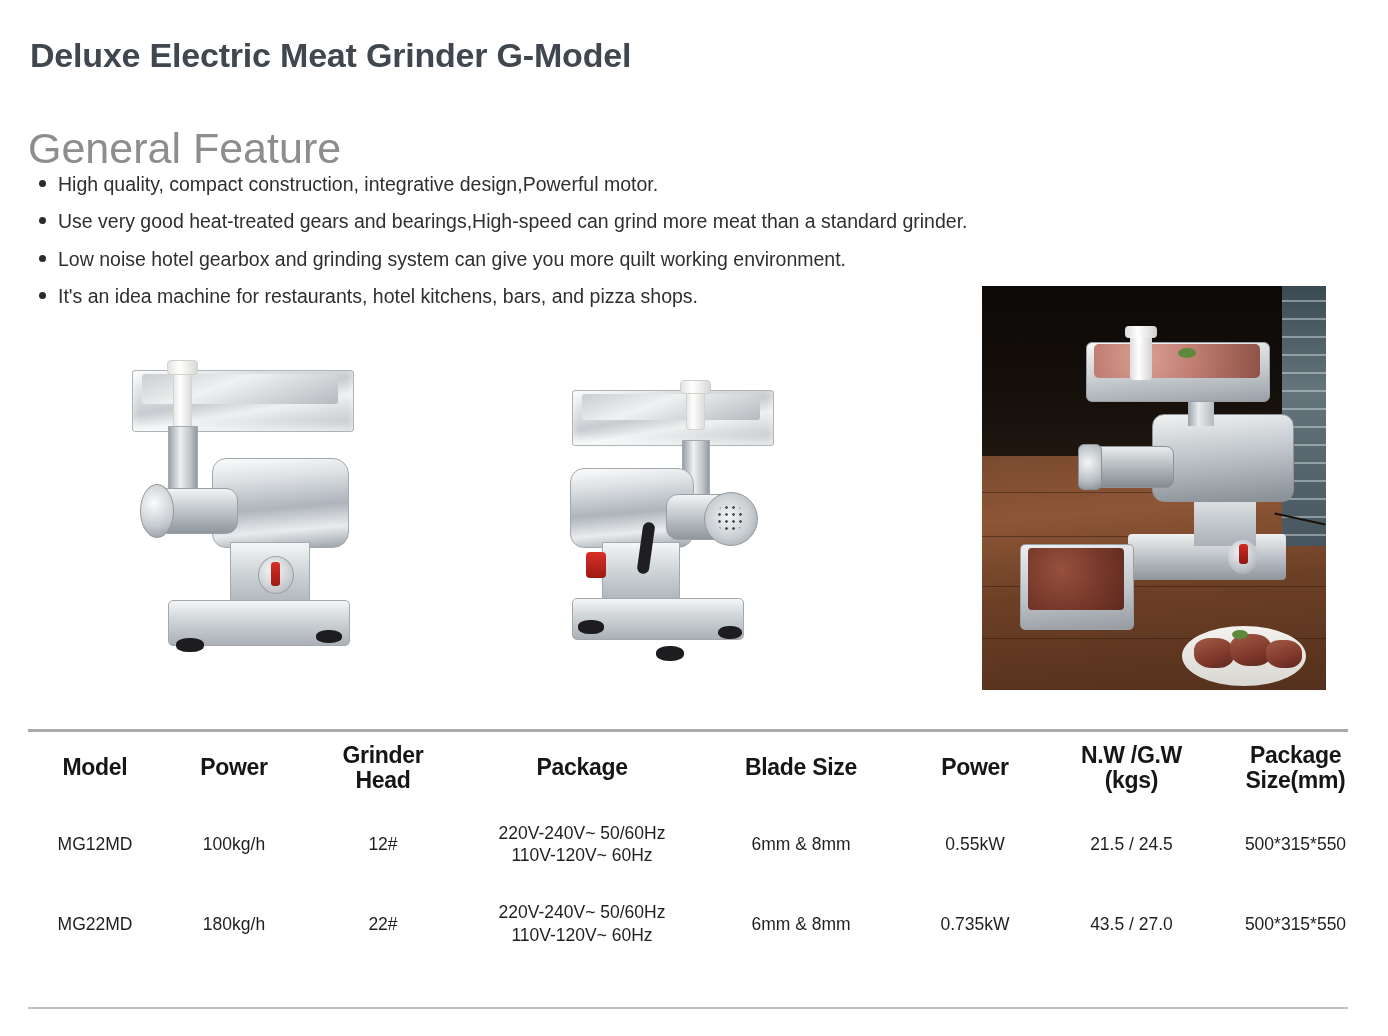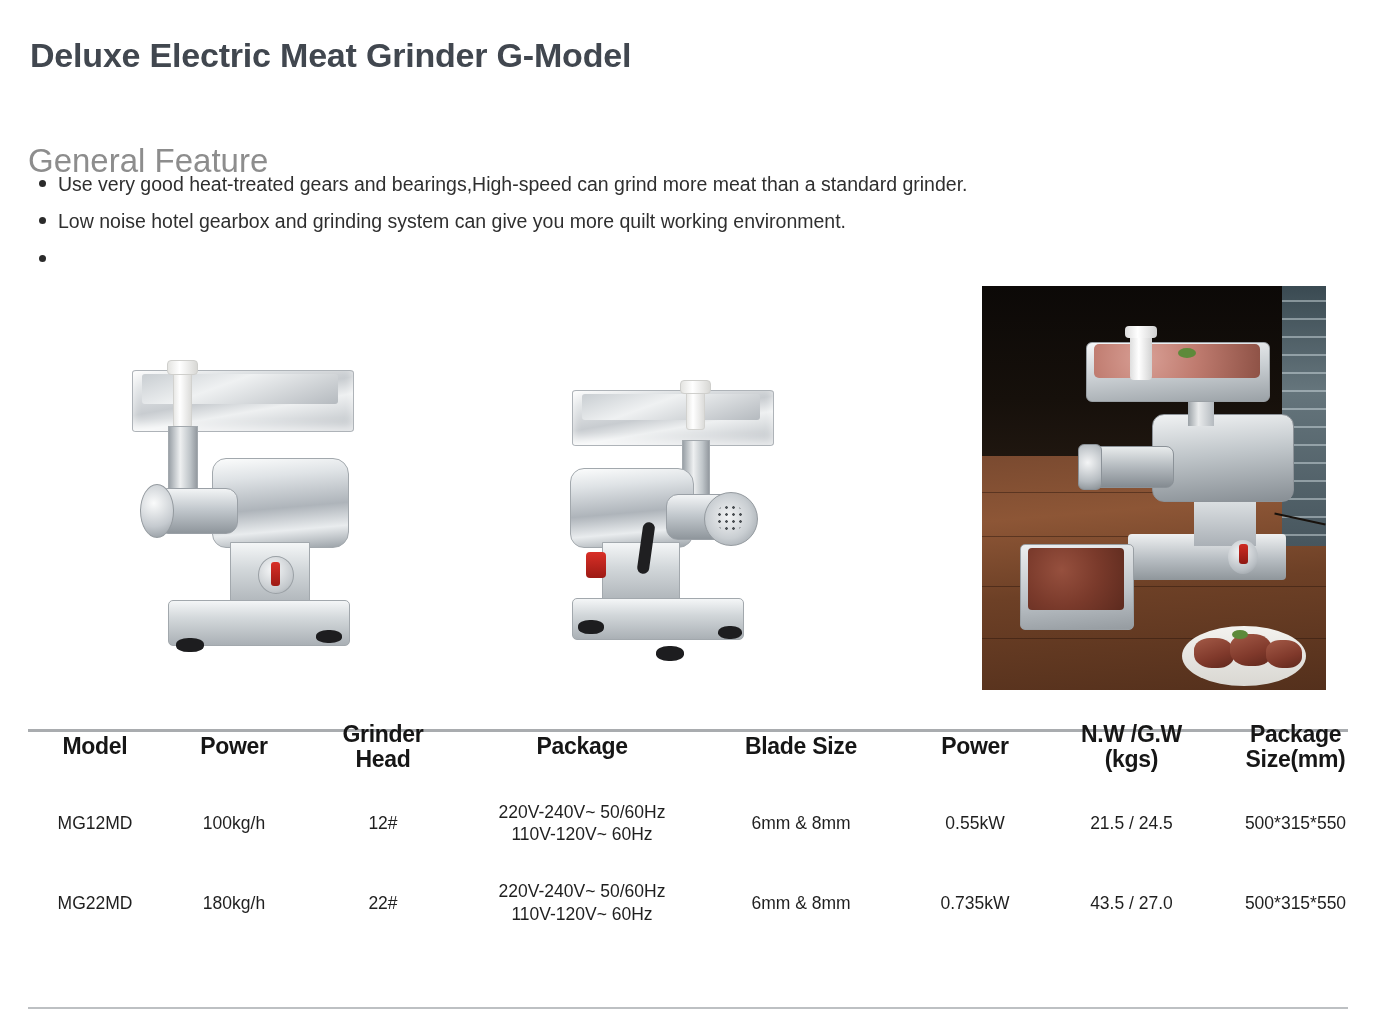--- a/index.html
+++ b/index.html
@@ -10,22 +10,22 @@
   }
   .page{position:relative;width:1388px;height:847px;}
 
   
   .title{
     position:absolute;left:30px;top:36px;
     font-size:34px;font-weight:bold;color:#41474f;
     letter-spacing:-0.2px;white-space:nowrap;
   }
   .subtitle{
-    position:absolute;left:28px;top:142px;
-    font-size:33px;font-weight:normal;color:#8d8d8d;
+    position:absolute;left:28px;top:124px;
+    font-size:43px;font-weight:normal;color:#8d8d8d;
     letter-spacing:0px;white-space:nowrap;
   }
 
   
   .features{position:absolute;left:36px;top:172px;width:1120px;}
   .feat{
     position:relative;padding-left:22px;margin-bottom:13px;
     font-size:19.5px;color:#2f2f2f;line-height:1.25;white-space:nowrap;
   }
   .feat .dot{
@@ -146,21 +146,21 @@
     transform:rotate(12deg);}
 
   
   .rule-top{
     position:absolute;left:28px;top:729px;width:1320px;height:3px;background:#a9acaf;
   }
   .rule-bottom{
     position:absolute;left:28px;top:1007px;width:1320px;height:2px;background:#bdc0c3;
   }
   .spec{
-    position:absolute;left:28px;top:712px;width:1320px;
+    position:absolute;left:28px;top:733px;width:1320px;
     border-collapse:collapse;table-layout:fixed;
   }
   .spec th{
     font-size:23px;font-weight:bold;color:#161616;
     padding:10px 2px 12px;line-height:1.08;vertical-align:middle;
     letter-spacing:-0.3px;
   }
   .spec td{
     font-size:17.5px;color:#1f1f1f;text-align:center;
     padding:17px 2px;line-height:1.3;white-space:nowrap;
@@ -179,28 +179,33 @@
 <body>
 
 <div class="page">
 
   <div class="title">Deluxe Electric Meat Grinder G-Model</div>
   <div class="subtitle">General Feature</div>
 
   <div class="features">
     <div class="feat">
       <span class="dot"></span>
+      <span>High quality, compact construction, integrative design,Powerful motor.</span>
+    </div>
+    <div class="feat">
+      <span class="dot"></span>
       <span>Use very good heat-treated gears and bearings,High-speed can grind more meat than a standard grinder.</span>
     </div>
     <div class="feat">
       <span class="dot"></span>
       <span>Low noise hotel gearbox and grinding system can give you more quilt working environment.</span>
     </div>
     <div class="feat">
       <span class="dot"></span>
+      <span>It's an idea machine for restaurants, hotel kitchens, bars, and pizza shops.</span>
     </div>
   </div>
 
   <div class="photo grinder" style="left:120px;top:360px;width:270px;height:330px;">
     <div class="tray" style="left:12px;top:10px;width:220px;height:60px;"></div>
     <div class="tray-inner" style="left:22px;top:14px;width:196px;height:30px;"></div>
     <div class="pusher" style="left:53px;top:4px;width:17px;height:62px;"></div>
     <div class="pusher-cap" style="left:47px;top:0px;width:29px;height:13px;"></div>
     <div class="column" style="left:48px;top:66px;width:28px;height:62px;"></div>
     <div class="motor" style="left:92px;top:98px;width:135px;height:88px;"></div>

